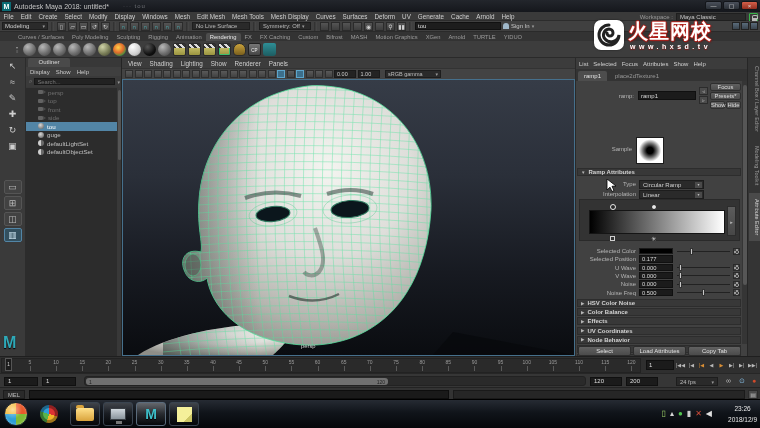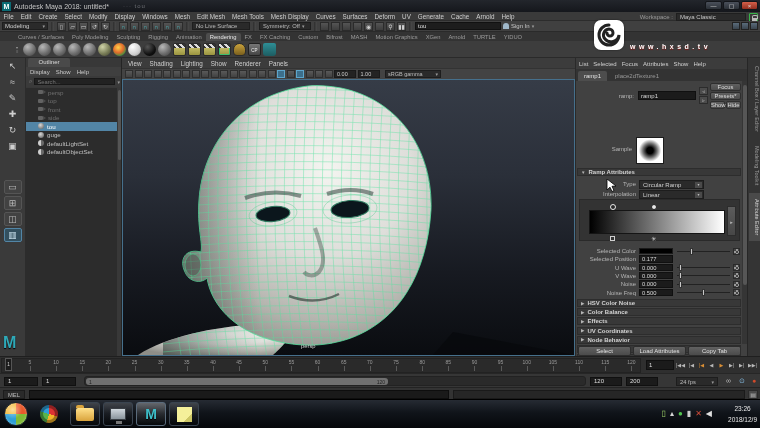--- a/index.html
+++ b/index.html
@@ -825,19 +825,20 @@
       <div>2018/12/9</div>
     </div>
   </div>
 
   <div id="watermark">
     <div id="wm-logo">
       <svg width="24" height="24" viewBox="0 0 24 24">
           <path d="M12 2 A10 10 0 1 0 22 12 A8 8 0 0 1 8 16 A6 6 0 0 1 12 6 A4 4 0 0 1 16 10 A3 3 0 1 1 10 10" fill="none" stroke="#222" stroke-width="3" stroke-linecap="round"></path>
         </svg>
     </div>
+    <div id="wm-brand">火星网校</div>
     <div id="wm-url">www.hxsd.tv</div>
   </div>
 
   <svg id="mouse-cursor" width="11" height="13" viewBox="0 0 11 13">
     <path d="M1,0 L1,11 L4,8.2 L6,12.5 L8,11.5 L6,7.3 L10,7 Z" fill="#fff" stroke="#000" stroke-width="0.8"></path>
   </svg>
 </div>
 
 </body></html>

